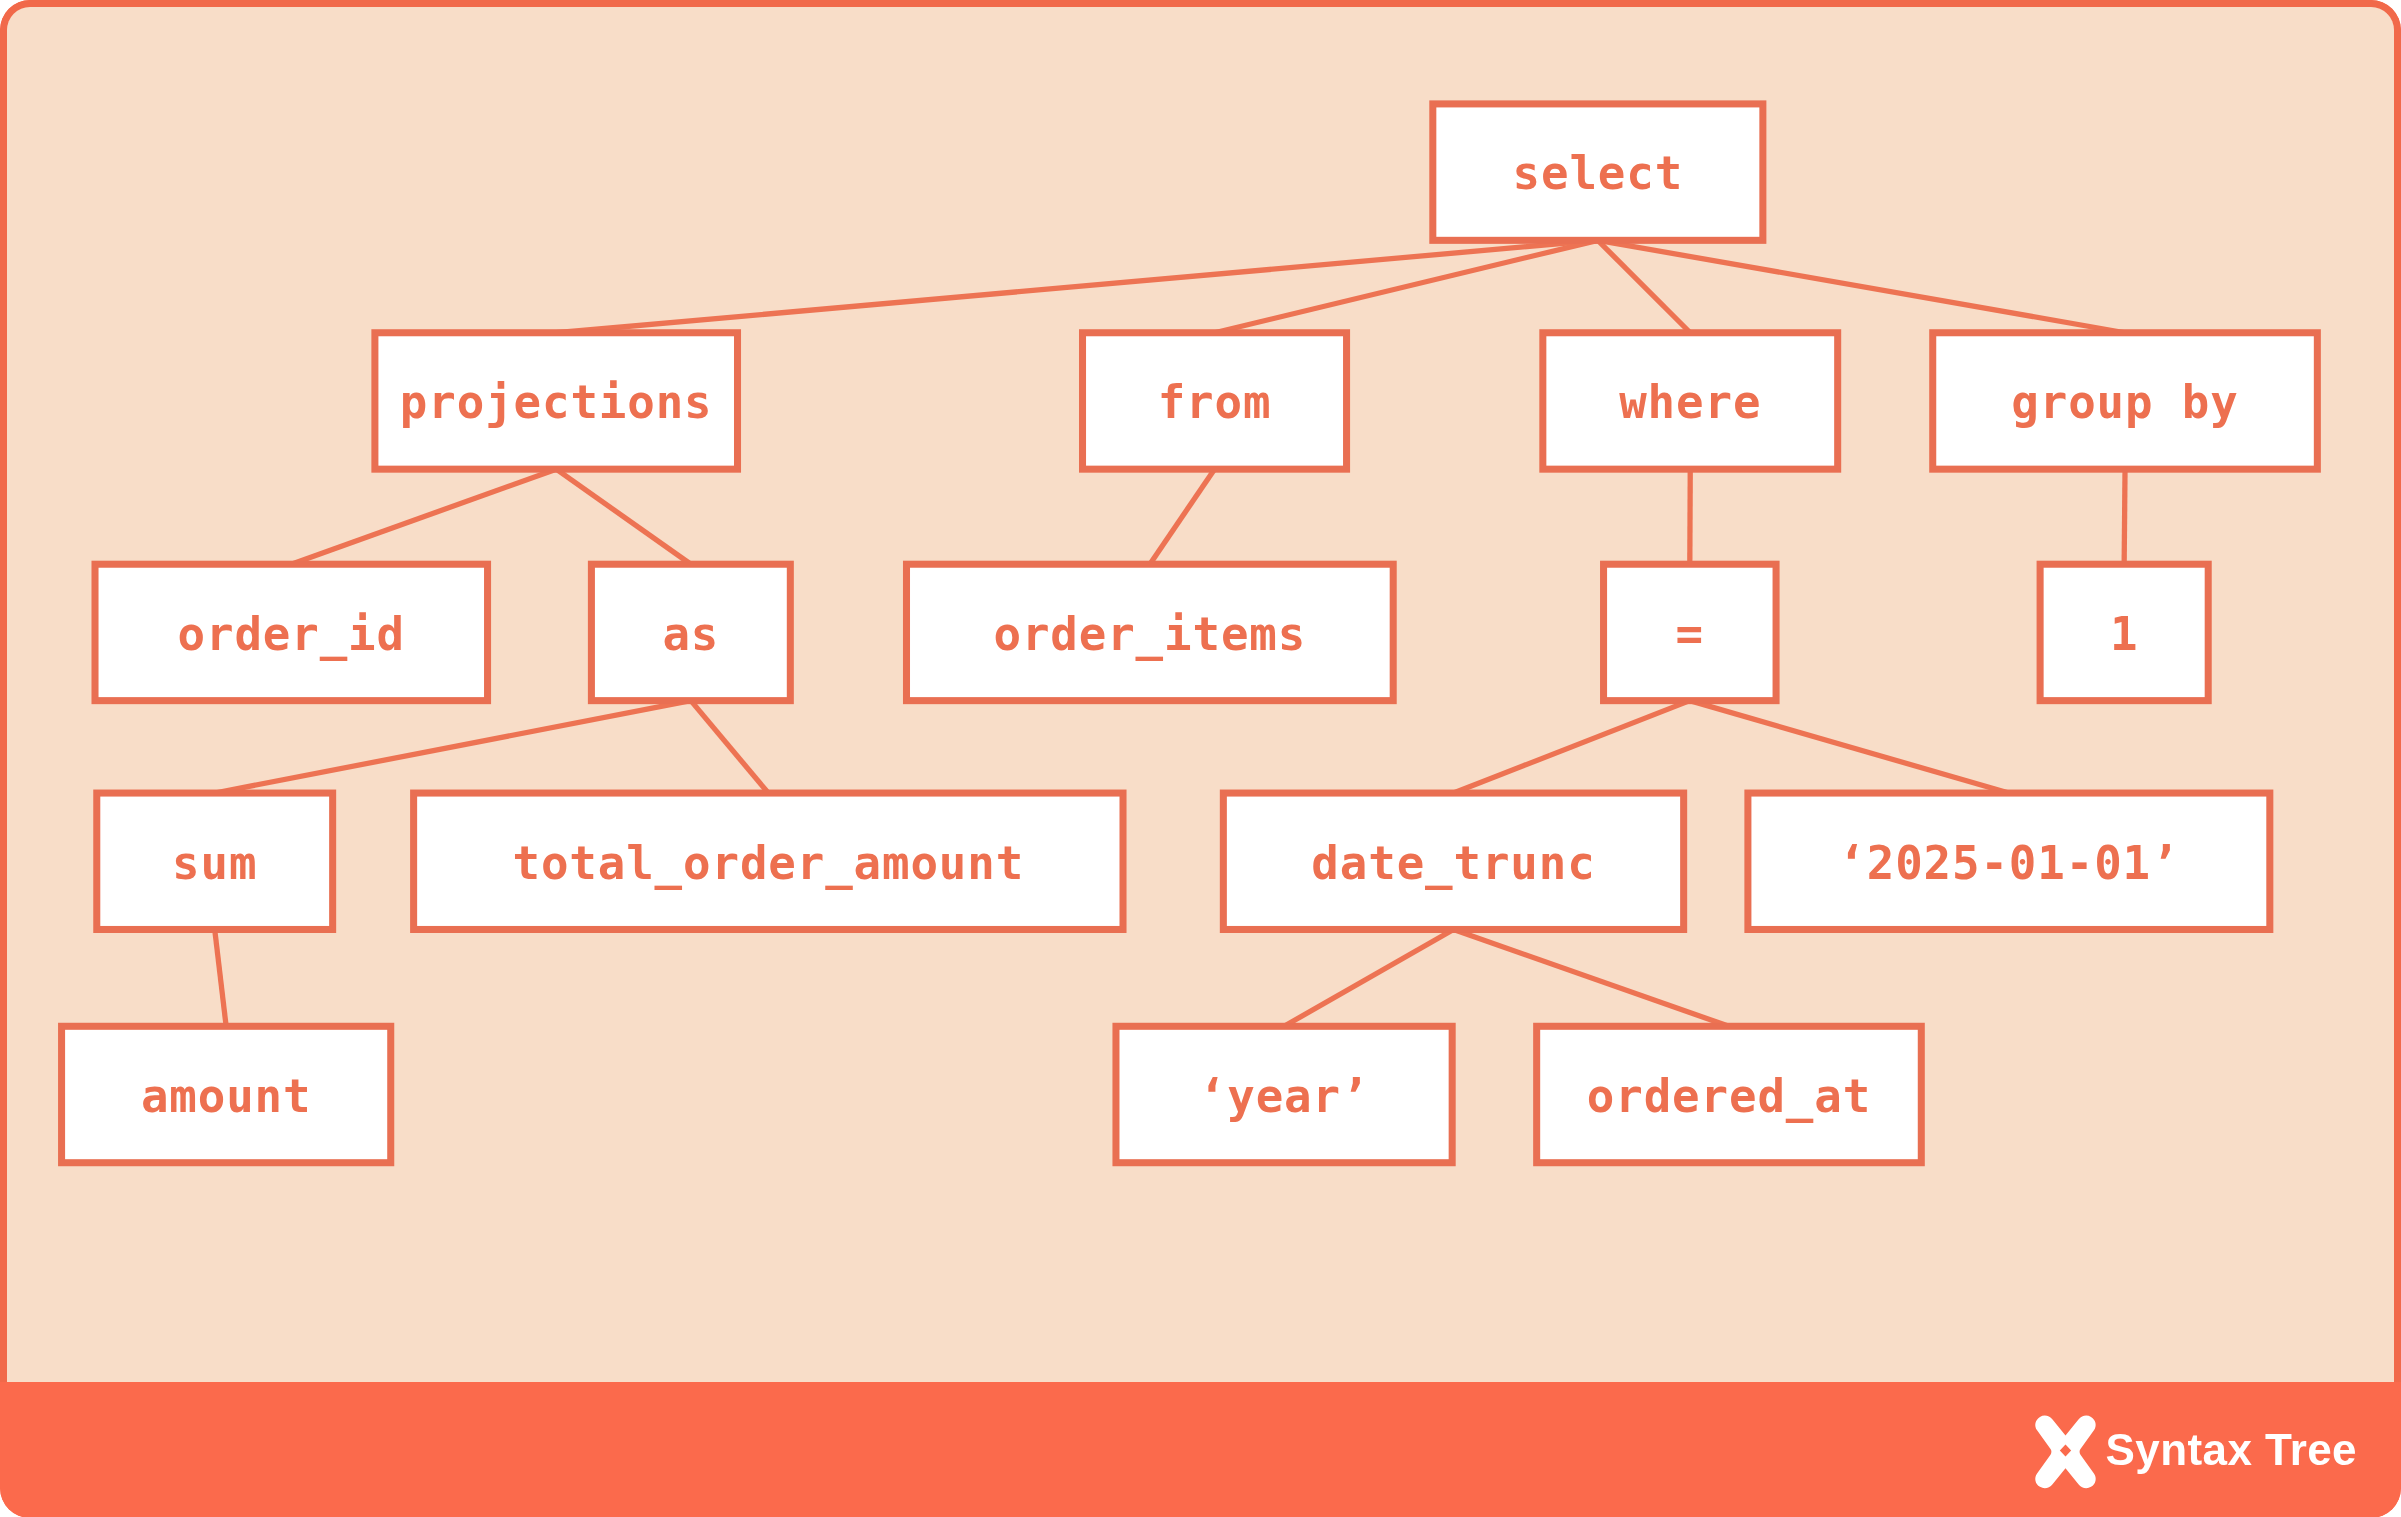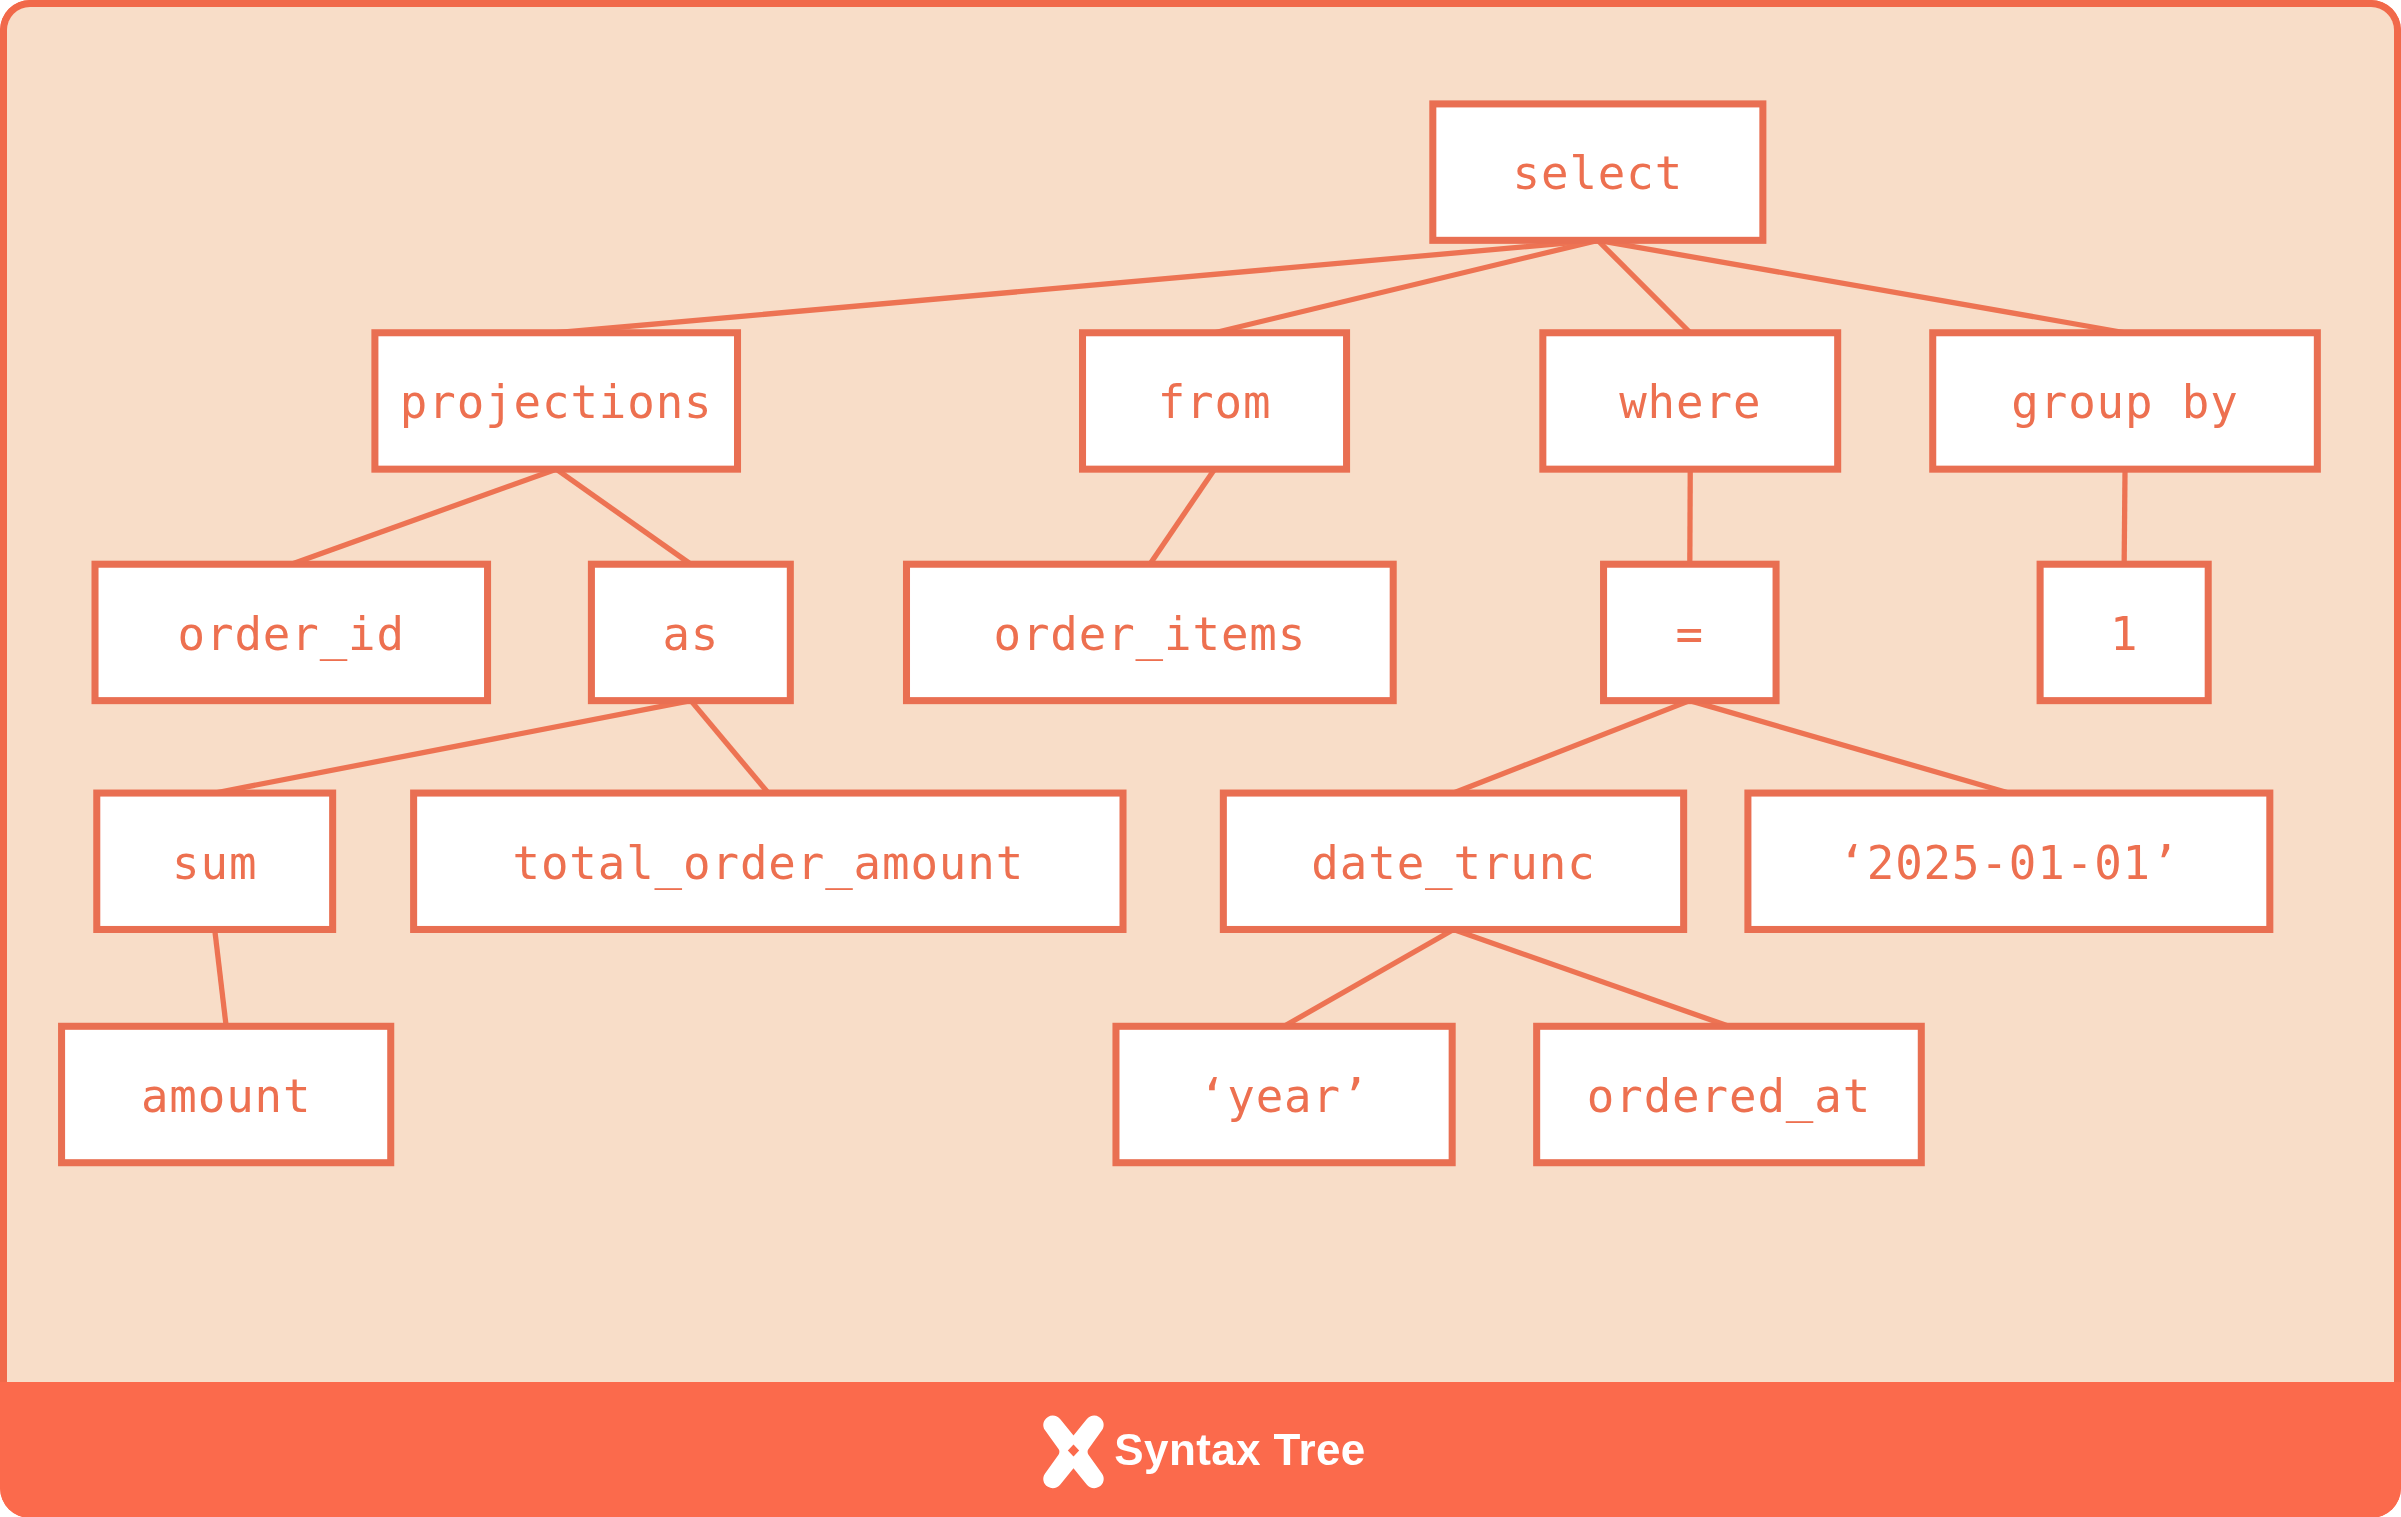--- a/index.html
+++ b/index.html
@@ -28,20 +28,21 @@
     top: 0;
     right: 0;
     height: 1382px;
     background: #F8DDC8;
     border: 7px solid #F1694A;
     border-bottom: none;
     border-top-left-radius: 30px;
     border-top-right-radius: 30px;
     box-sizing: border-box;
     overflow: hidden;
+    font-weight: bold;
   }
   #tree-svg {
     position: absolute;
     left: 0;
     top: 0;
   }
   .edge-line {
     stroke: #ED7353;
     stroke-width: 6;
     fill: none;
@@ -61,21 +62,21 @@
   }
   #footer {
     position: absolute;
     left: 0;
     right: 0;
     bottom: 0;
     height: 136px;
     background: #FB6A4C;
     display: flex;
     align-items: center;
-    justify-content: center;
+    justify-content: flex-end;
     padding: 0 44px 0 42px;
     box-sizing: border-box;
     border-bottom-left-radius: 30px;
     border-bottom-right-radius: 30px;
   }
   #brand-logo {
     width: 81px;
     height: 81px;
     display: block;
   }

